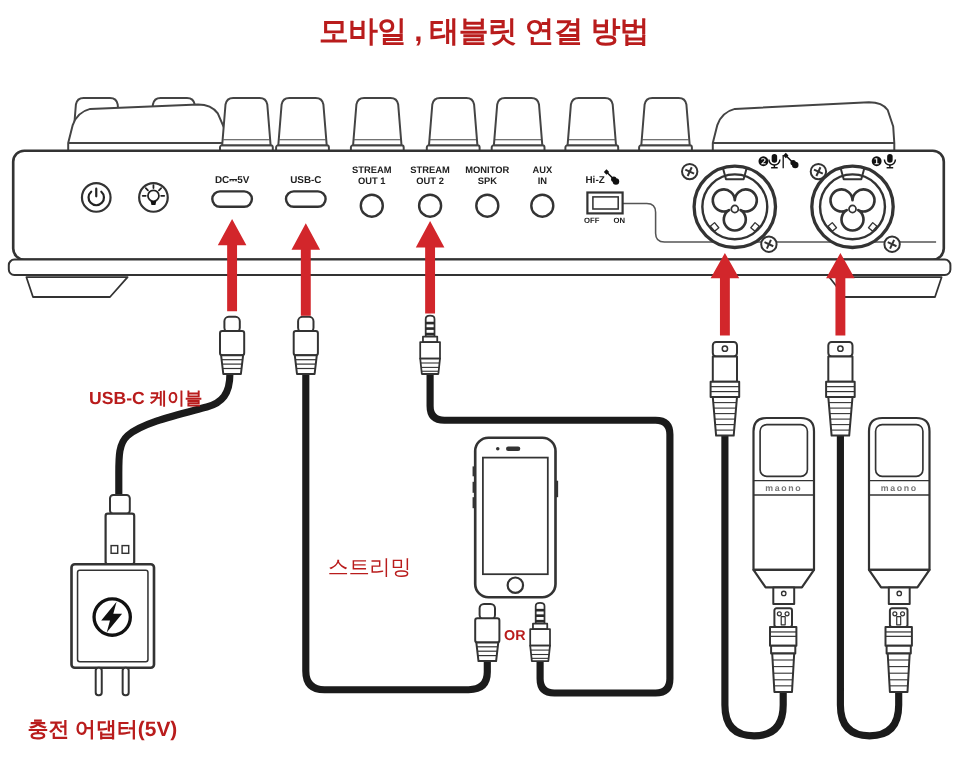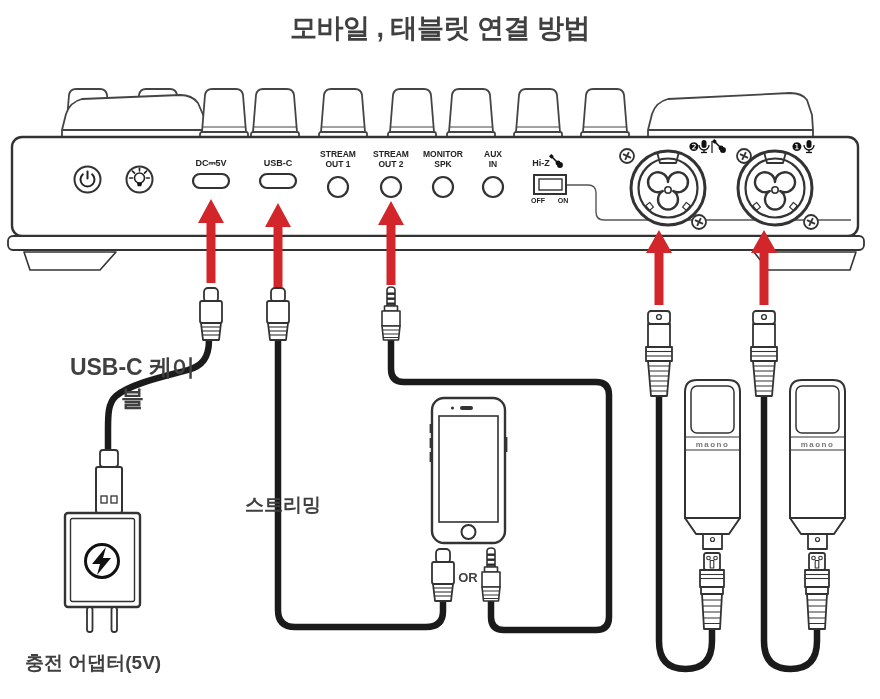--- a/index.html
+++ b/index.html
@@ -1,23 +1,23 @@
 <!DOCTYPE html>
 <html><head>
 <meta charset="utf-8">
 <style>
   html,body{margin:0;padding:0;background:#fff;}
   .stage{position:relative;width:880px;height:699px;background:#fff;overflow:hidden;
          font-family:"Liberation Sans","DejaVu Sans",sans-serif;color:#111;}
   .stage svg{position:absolute;left:0;top:0;}
-  .lbl{position:absolute;color:#404040;}
+  .lbl{position:absolute;color:#b91c1c;}
   .title{left:0;top:10px;width:880px;text-align:center;font-size:27px;font-weight:800;letter-spacing:-0.5px;}
-  .usbc-cable{left:60px;top:352px;width:145px;text-align:center;font-size:23px;font-weight:700;}
+  .usbc-cable{left:60px;top:352px;width:145px;text-align:center;font-size:16px;font-weight:700;}
   .charger{left:25px;top:650px;width:175px;text-align:left;font-size:19px;font-weight:700;}
-  .streamblk{left:245px;top:492px;width:182px;text-align:left;font-size:19px;font-weight:700;line-height:25px;}
+  .streamblk{left:245px;top:504px;width:182px;text-align:center;font-size:19px;font-weight:400;line-height:25px;}
   .or{left:450px;top:570px;width:36px;text-align:center;font-size:13px;font-weight:600;}
   .u35{left:383px;top:650px;width:182px;text-align:center;font-size:20px;font-weight:600;}
   text{font-family:"Liberation Sans","DejaVu Sans",sans-serif;}
   .plabel{font-size:9px;font-weight:700;fill:#222;}
   .plabel2{font-size:8.5px;font-weight:700;fill:#222;}
   .tiny{font-size:7px;font-weight:700;fill:#222;}
   .badge{font-size:12px;fill:#111;}
   .brand{font-size:8px;font-weight:700;fill:#777;letter-spacing:1.5px;}
 </style>
 </head>

